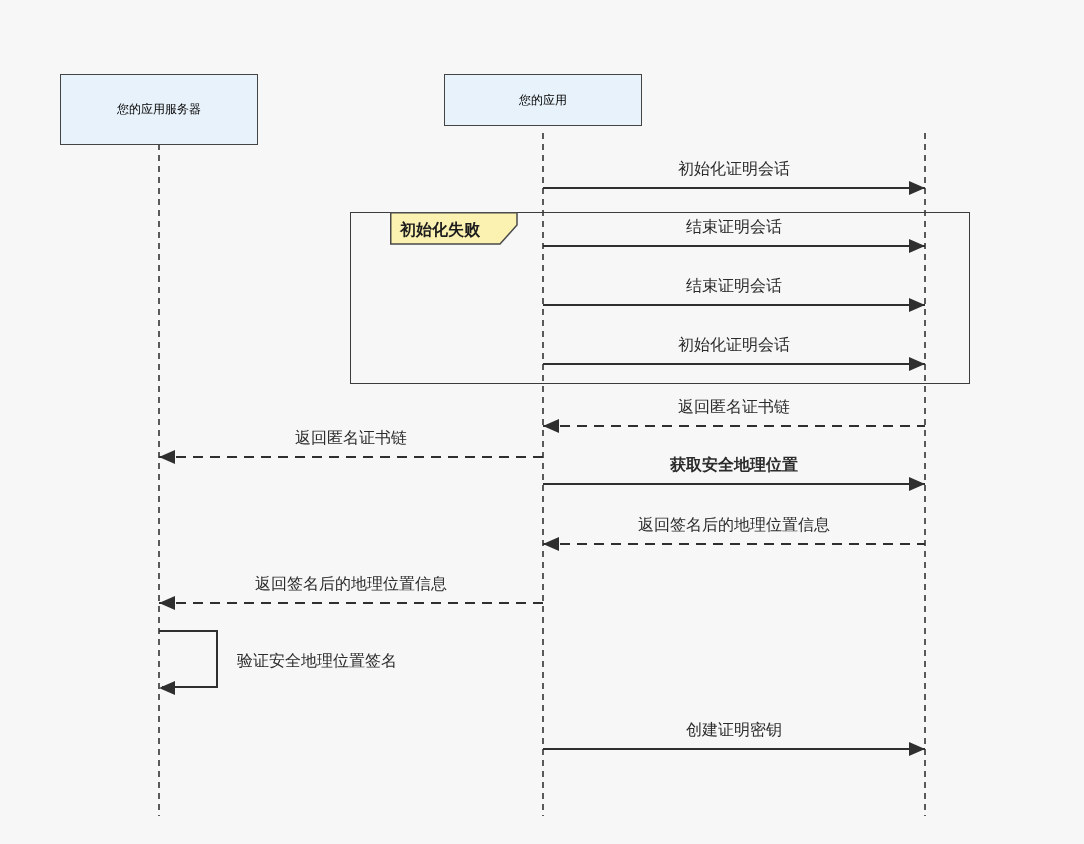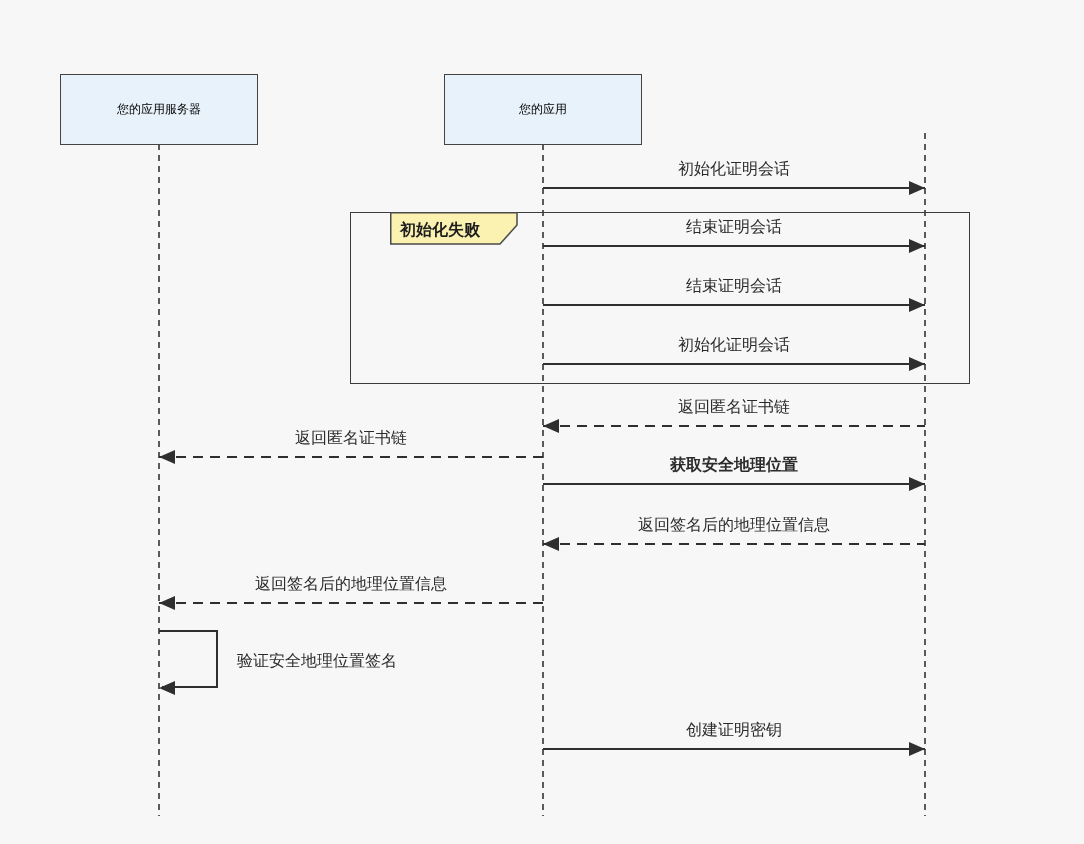--- a/index.html
+++ b/index.html
@@ -64,21 +64,21 @@
 
 <div id="canvas">
 
   <div class="lifeline" style="left: 158.25px; top: 133px; height: 683px;"></div>
   <div class="lifeline" style="left: 542.25px; top: 133px; height: 683px;"></div>
   <div class="lifeline" style="left: 924.25px; top: 133px; height: 683px;"></div>
 
   <div class="actor" style="left: 60px; top: 62px; width: 198px; height: 71px; background: rgb(231, 242, 250);">
     <span>您的应用服务器</span>
   </div>
-  <div class="actor" style="left: 444px; top: 62px; width: 198px; height: 71px; background: rgb(231, 242, 250);">
+  <div class="actor" style="left: 444px; top: 62px; width: 198px; height: 52px; background: rgb(231, 242, 250);">
     <span>您的应用</span>
   </div>
 
   <div class="fragment" style="left: 350px; top: 212px; width: 620px; height: 172px;"></div>
   <div class="fragment-tag" style="left: 350px; top: 212px; margin-left: 40px;">
     <svg width="128" height="33">
       <polygon points="0.75,0.75 127,0.75 127,13 110,32 0.75,32" fill="#fbf2b1" stroke="#4a4a4a" stroke-width="1.5"></polygon>
       <text x="10" y="23" font-size="16" font-weight="600" fill="#1d1d1d">初始化失败</text>
     </svg>
   </div>

